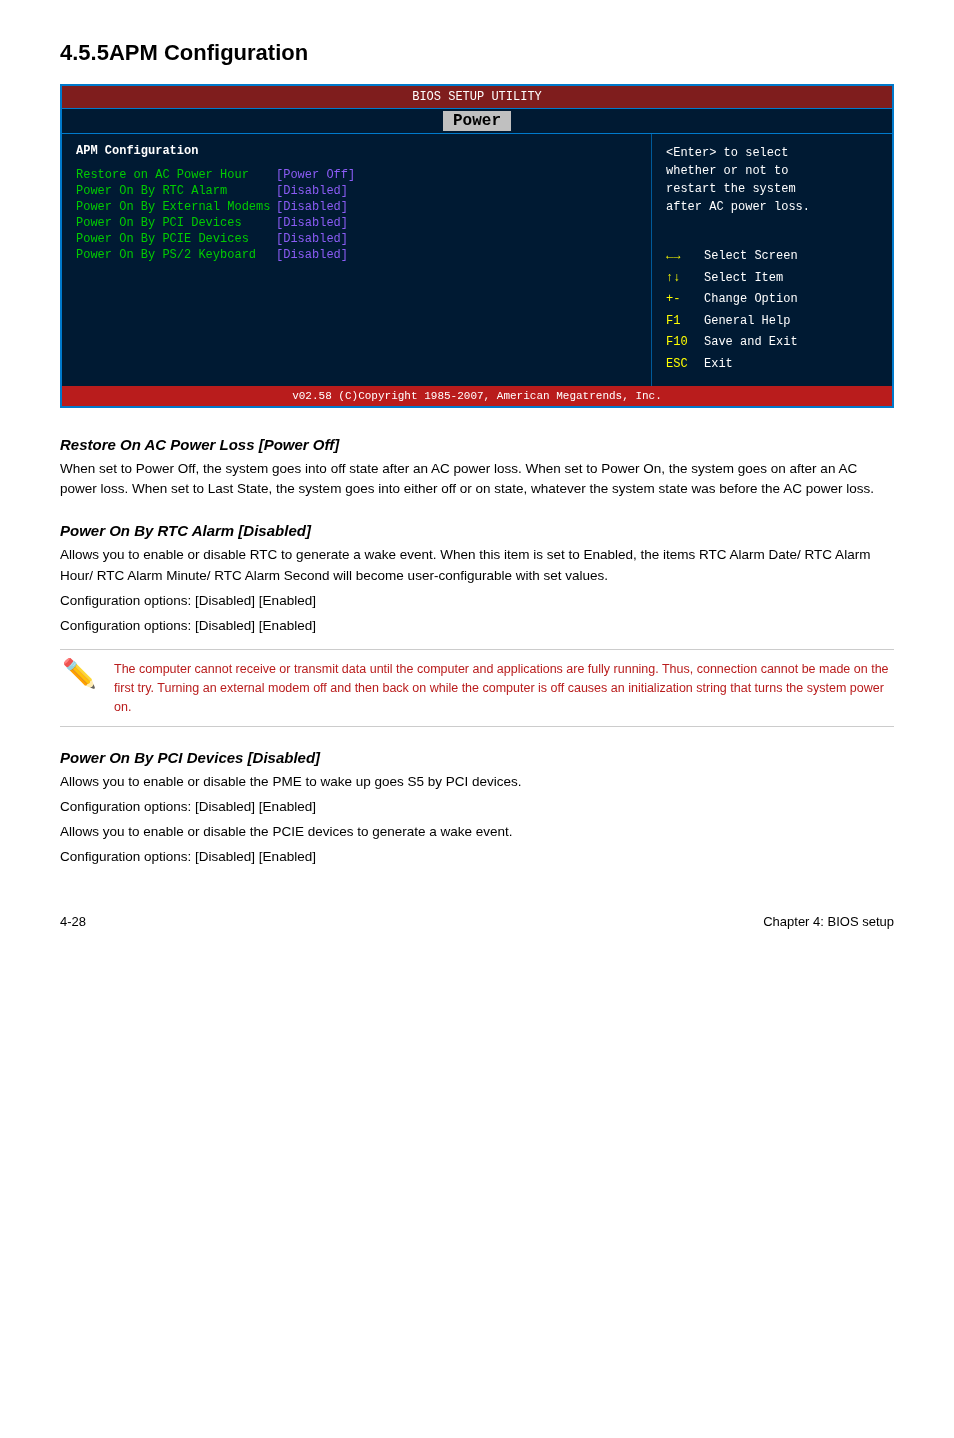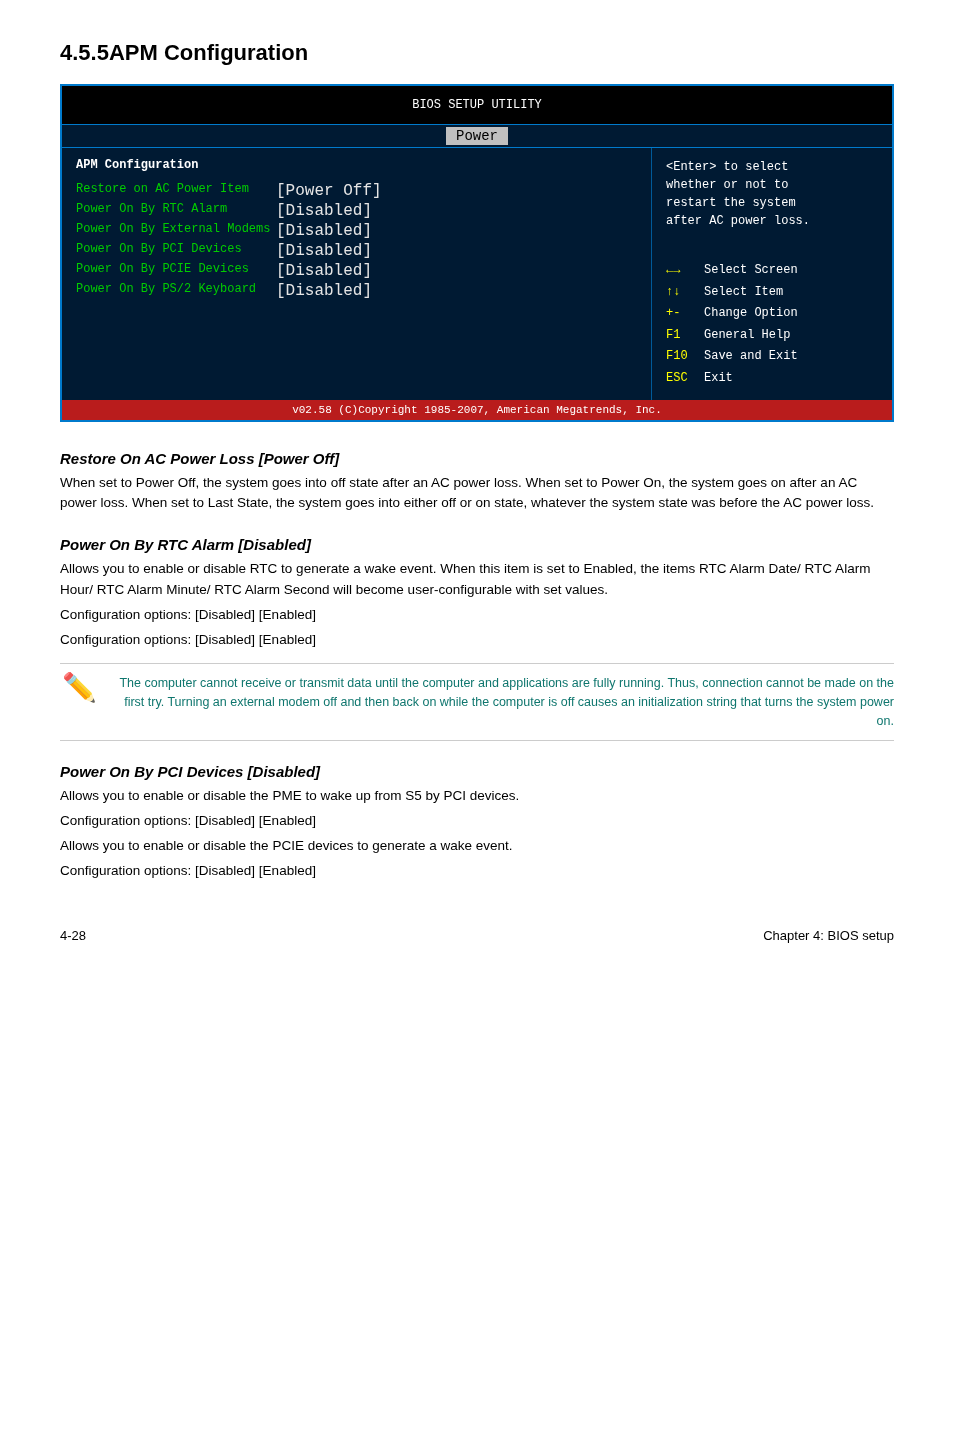--- a/index.html
+++ b/index.html
@@ -17,43 +17,43 @@
     .bios-box {
       border: 2px solid #007acc;
       background: #001a33;
       color: #ccc;
       font-family: 'Courier New', monospace;
       font-size: 12px;
       margin-bottom: 28px;
     }
 
     .bios-header {
-      background: #000000;
+      background: #7f1d1d;
       color: #fff;
       text-align: center;
-      padding: 12px 0;
+      padding: 4px 0;
       font-family: 'Courier New', monospace;
       font-size: 12px;
       border-bottom: 1px solid #007acc;
     }
 
     .bios-tab-row {
       display: flex;
       justify-content: center;
       padding: 2px 0;
       border-bottom: 1px solid #007acc;
     }
 
     .bios-tab {
       background: #c0c0c0;
       color: #000;
       padding: 1px 10px;
       font-family: 'Courier New', monospace;
-      font-size: 14px;
-      font-weight: normal;
+      font-size: 16px;
+      font-weight: bold;
     }
 
     .bios-content {
       display: flex;
     }
 
     .bios-left {
       flex: 1;
       padding: 10px 14px;
       border-right: 1px solid #005a99;
@@ -78,22 +78,22 @@
       margin-bottom: 2px;
     }
 
     .bios-item-label {
       color: #00cc00;
       width: 200px;
       font-size: 12px;
     }
 
     .bios-item-value {
-      color: #e5e5e5;
-      font-size: 16px;
+      color: #8b5cf6;
+      font-size: 12px;
       font-family: Liberation Mono, monospace;
     }
 
     .bios-help-text {
       color: #fff;
       font-size: 12px;
       line-height: 1.5;
       margin-bottom: 30px;
     }
 
@@ -154,22 +154,21 @@
       font-size: 28px;
       color: #555;
       min-width: 40px;
       text-align: center;
       line-height: 1;
     }
 
     .note-text {
       font-size: 12.5px;
       line-height: 1.5;
-      color: #0f766e;
-      text-align: right;
+      color: #b91c1c;
     }
 
     
     .page-footer {
       display: flex;
       justify-content: space-between;
       margin-top: 40px;
       padding-top: 6px;
       font-size: 13px;
       color: #000;
@@ -186,21 +185,21 @@
 <div class="bios-box">
   <div class="bios-header">BIOS SETUP UTILITY</div>
   <div class="bios-tab-row">
     <div class="bios-tab">Power</div>
   </div>
   <div class="bios-content">
     <div class="bios-left">
       <div class="bios-section-label">APM Configuration</div>
       <div id="bios-items-container">
           <div class="bios-item-row">
-            <span class="bios-item-label">Restore on AC Power Item</span>
+            <span class="bios-item-label">Restore on AC Power Hour</span>
             <span class="bios-item-value">[Power Off]</span>
           </div>
           <div class="bios-item-row">
             <span class="bios-item-label">Power On By RTC Alarm</span>
             <span class="bios-item-value">[Disabled]</span>
           </div>
           <div class="bios-item-row">
             <span class="bios-item-label">Power On By External Modems</span>
             <span class="bios-item-value">[Disabled]</span>
           </div>
@@ -266,21 +265,21 @@
     </div>
     <div>
       <div class="subsection-body">Configuration options: [Disabled] [Enabled]</div>
       <div class="note-box">
         <div class="note-icon">✏️</div>
         <div class="note-text">The computer cannot receive or transmit data until the computer and applications are fully running. Thus, connection cannot be made on the first try. Turning an external modem off and then back on while the computer is off causes an initialization string that turns the system power on.</div>
       </div>
     </div>
     <div>
       <div class="subsection-title">Power On By PCI Devices [Disabled]</div>
-      <div class="subsection-body">Allows you to enable or disable the PME to wake up from S5 by PCI devices.</div>
+      <div class="subsection-body">Allows you to enable or disable the PME to wake up goes S5 by PCI devices.</div>
       <div class="subsection-body">Configuration options: [Disabled] [Enabled]</div>
     </div>
     <div>
       <div class="subsection-body">Allows you to enable or disable the PCIE devices to generate a wake event.</div>
       <div class="subsection-body">Configuration options: [Disabled] [Enabled]</div>
     </div>
   </div>
 
 <div class="page-footer">
   <span>4-28</span>

